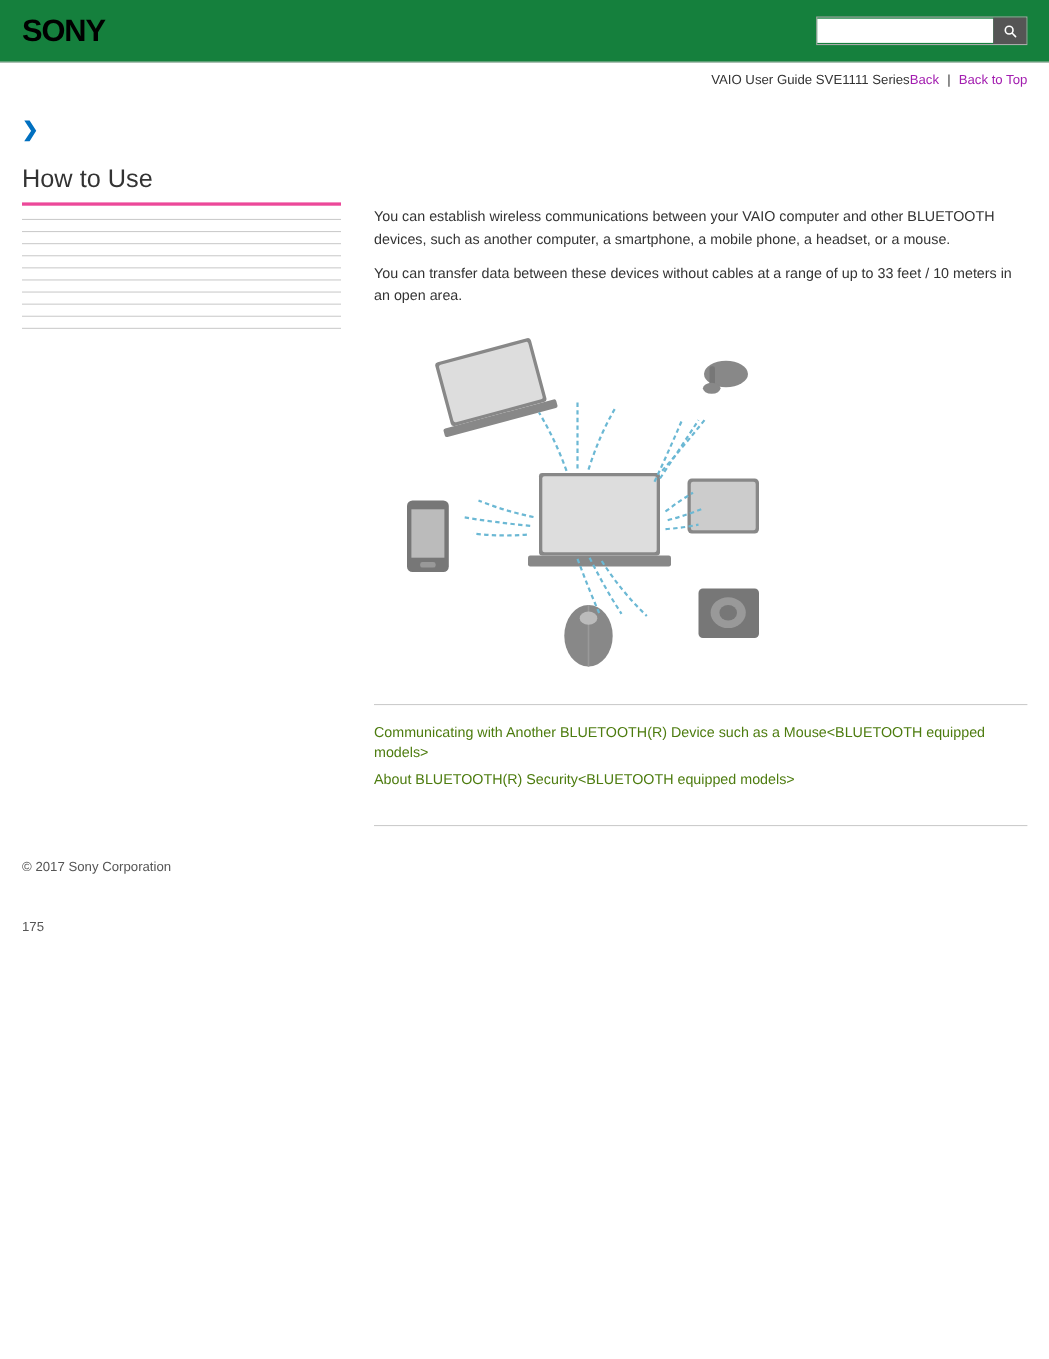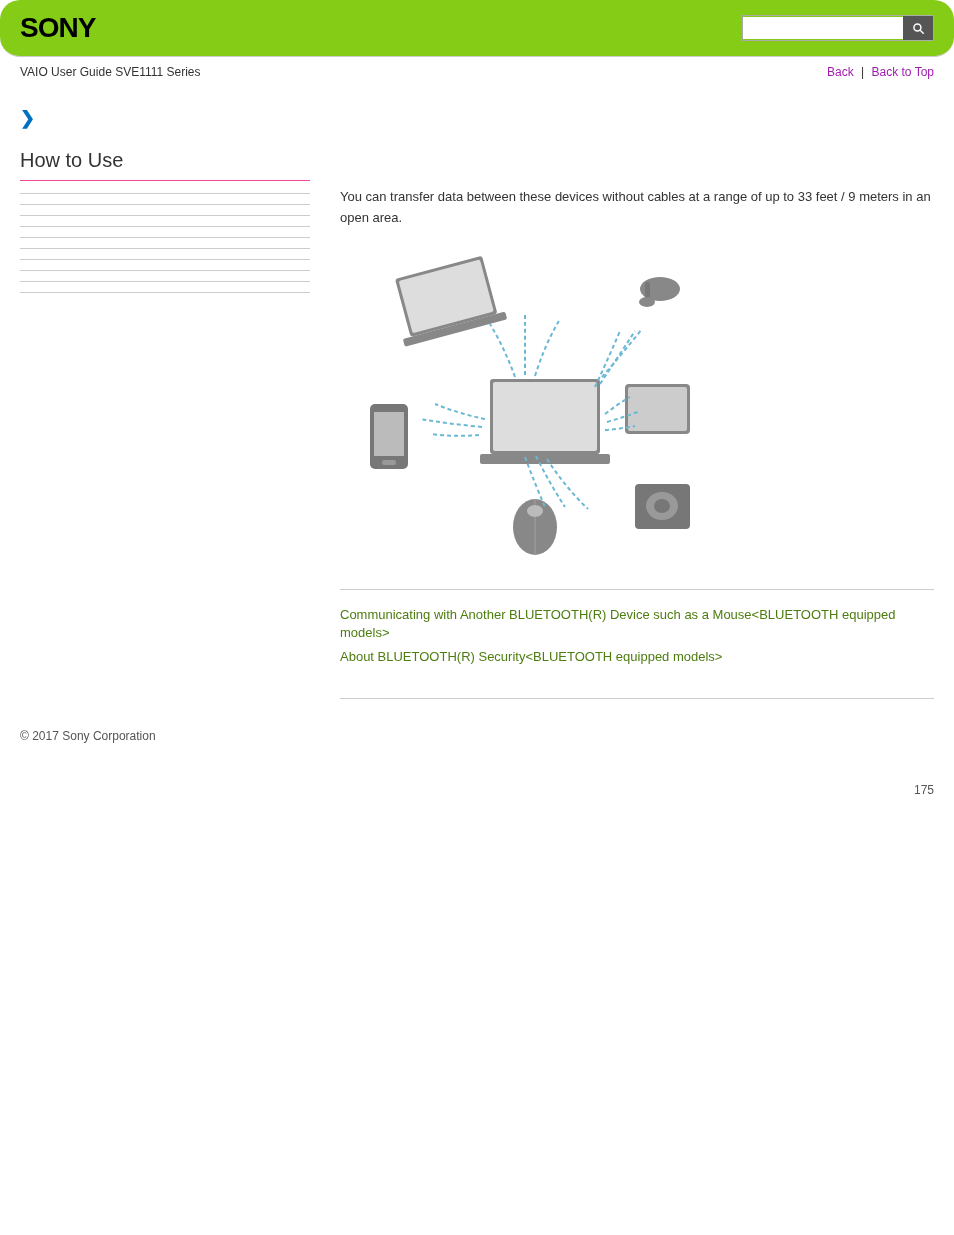--- a/index.html
+++ b/index.html
@@ -12,22 +12,21 @@
       min-height: 1235px;
     }
 
     
     .header {
       display: flex;
       align-items: center;
       justify-content: space-between;
       padding: 12px 20px;
       border-bottom: 1px solid #ccc;
-      background: #84cc16;
-      border-radius: 20px;
+      background: #15803d;
     }
     .sony-logo {
       font-size: 28px;
       font-weight: 900;
       letter-spacing: -1px;
       color: #000;
       font-family: 'Arial Black', Arial, sans-serif;
     }
     .search-box {
       display: flex;
@@ -53,26 +52,25 @@
     }
     .search-icon-svg {
       width: 14px;
       height: 14px;
       fill: #fff;
     }
 
     
     .sub-header {
       display: flex;
-      justify-content: space-between;
+      justify-content: flex-end;
       align-items: center;
       padding: 8px 20px;
       font-size: 12px;
       color: #333;
-      gap: 47px;
     }
     .nav-links a {
       color: #a21caf;
       text-decoration: none;
       font-size: 12px;
     }
     .nav-links .separator {
       margin: 0 4px;
       color: #333;
     }
@@ -91,25 +89,25 @@
       padding-right: 20px;
     }
     .chevron-right {
       color: #0070c0;
       font-size: 18px;
       font-weight: bold;
       display: block;
       margin-bottom: 20px;
     }
     .section-title {
-      font-size: 20px;
+      font-size: 23px;
       font-weight: normal;
       color: #333;
       padding-bottom: 8px;
-      border-bottom: 1px solid #ec4899;
+      border-bottom: 3px solid #ec4899;
       margin-bottom: 12px;
     }
     .sidebar-line {
       border: none;
       border-top: 1px solid #ccc;
       margin: 10px 0;
     }
 
     
     .content {
@@ -153,21 +151,21 @@
 
     
     .footer {
       padding: 30px 20px 20px 20px;
       font-size: 12px;
       color: #555;
     }
 
     
     .page-number {
-      text-align: right;
+      text-align: left;
       padding: 20px;
       font-size: 12px;
       color: #555;
     }
 
     
     .bt-svg {
       width: 380px;
       height: 310px;
     }
@@ -209,21 +207,22 @@
     <hr class="sidebar-line">
     <hr class="sidebar-line">
     <hr class="sidebar-line">
     <hr class="sidebar-line">
     <hr class="sidebar-line">
     <hr class="sidebar-line">
     <hr class="sidebar-line">
   </div>
 
   <div class="content">
-    <p>You can transfer data between these devices without cables at a range of up to 33 feet / 9 meters in an open area.</p>
+    <p>You can establish wireless communications between your VAIO computer and other BLUETOOTH devices, such as another computer, a smartphone, a mobile phone, a headset, or a mouse.</p>
+    <p>You can transfer data between these devices without cables at a range of up to 33 feet / 10 meters in an open area.</p>
 
     <div class="bt-illustration">
       <svg class="bt-svg" viewBox="0 0 380 310">
 
         <g transform="translate(55,30) rotate(-15)">
           <rect x="0" y="0" width="90" height="60" rx="3" fill="#888"></rect>
           <rect x="3" y="3" width="84" height="54" rx="2" fill="#ddd"></rect>
           <rect x="-8" y="60" width="106" height="8" rx="2" fill="#888"></rect>
         </g>
 

